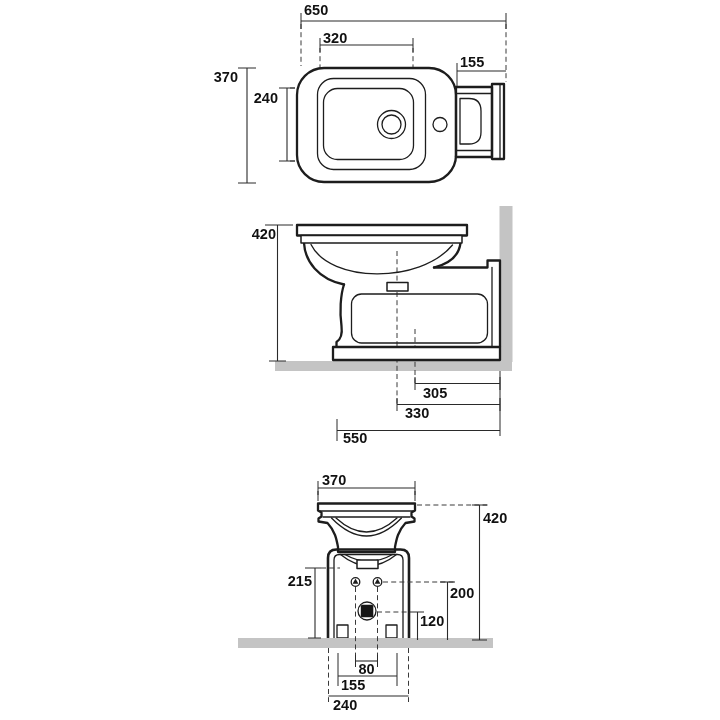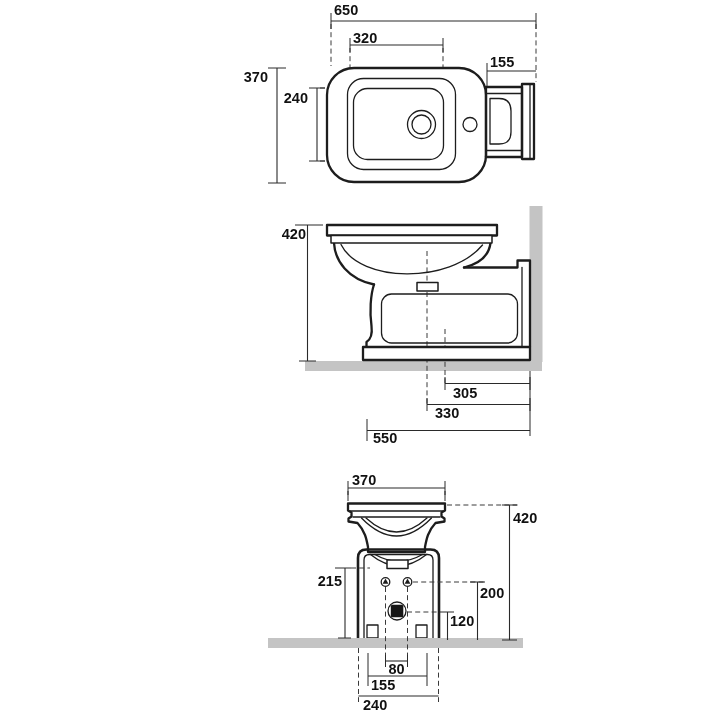--- a/index.html
+++ b/index.html
@@ -1,16 +1,16 @@
 <!DOCTYPE html>
 <html><head>
 <meta charset="utf-8">
 <style>
   html,body{margin:0;padding:0;background:#ffffff;}
-  .stage{width:584px;height:720px;background:#ffffff;position:relative;overflow:hidden;margin-left:30px;}
+  .stage{width:584px;height:720px;background:#ffffff;position:relative;overflow:hidden;}
   svg{display:block;}
   .outline{fill:none;stroke:#1d1d1d;stroke-width:2.3;stroke-linejoin:round;stroke-linecap:round;}
   .outline-heavy{fill:none;stroke:#1d1d1d;stroke-width:2.6;stroke-linejoin:round;}
   .outline-white{fill:#ffffff;stroke:#1d1d1d;stroke-width:2.3;stroke-linejoin:round;}
   .detail{fill:none;stroke:#1d1d1d;stroke-width:1.3;stroke-linejoin:round;stroke-linecap:round;}
   .detail-white{fill:#ffffff;stroke:#1d1d1d;stroke-width:1.5;stroke-linejoin:round;}
   .dimline{fill:none;stroke:#2a2a2a;stroke-width:1.1;stroke-linecap:butt;}
   .extline{fill:none;stroke:#2a2a2a;stroke-width:1;}
   .dashed{fill:none;stroke:#3a3a3a;stroke-width:1;stroke-dasharray:5 3.2;}
   .surface{fill:#c4c4c4;stroke:none;}

